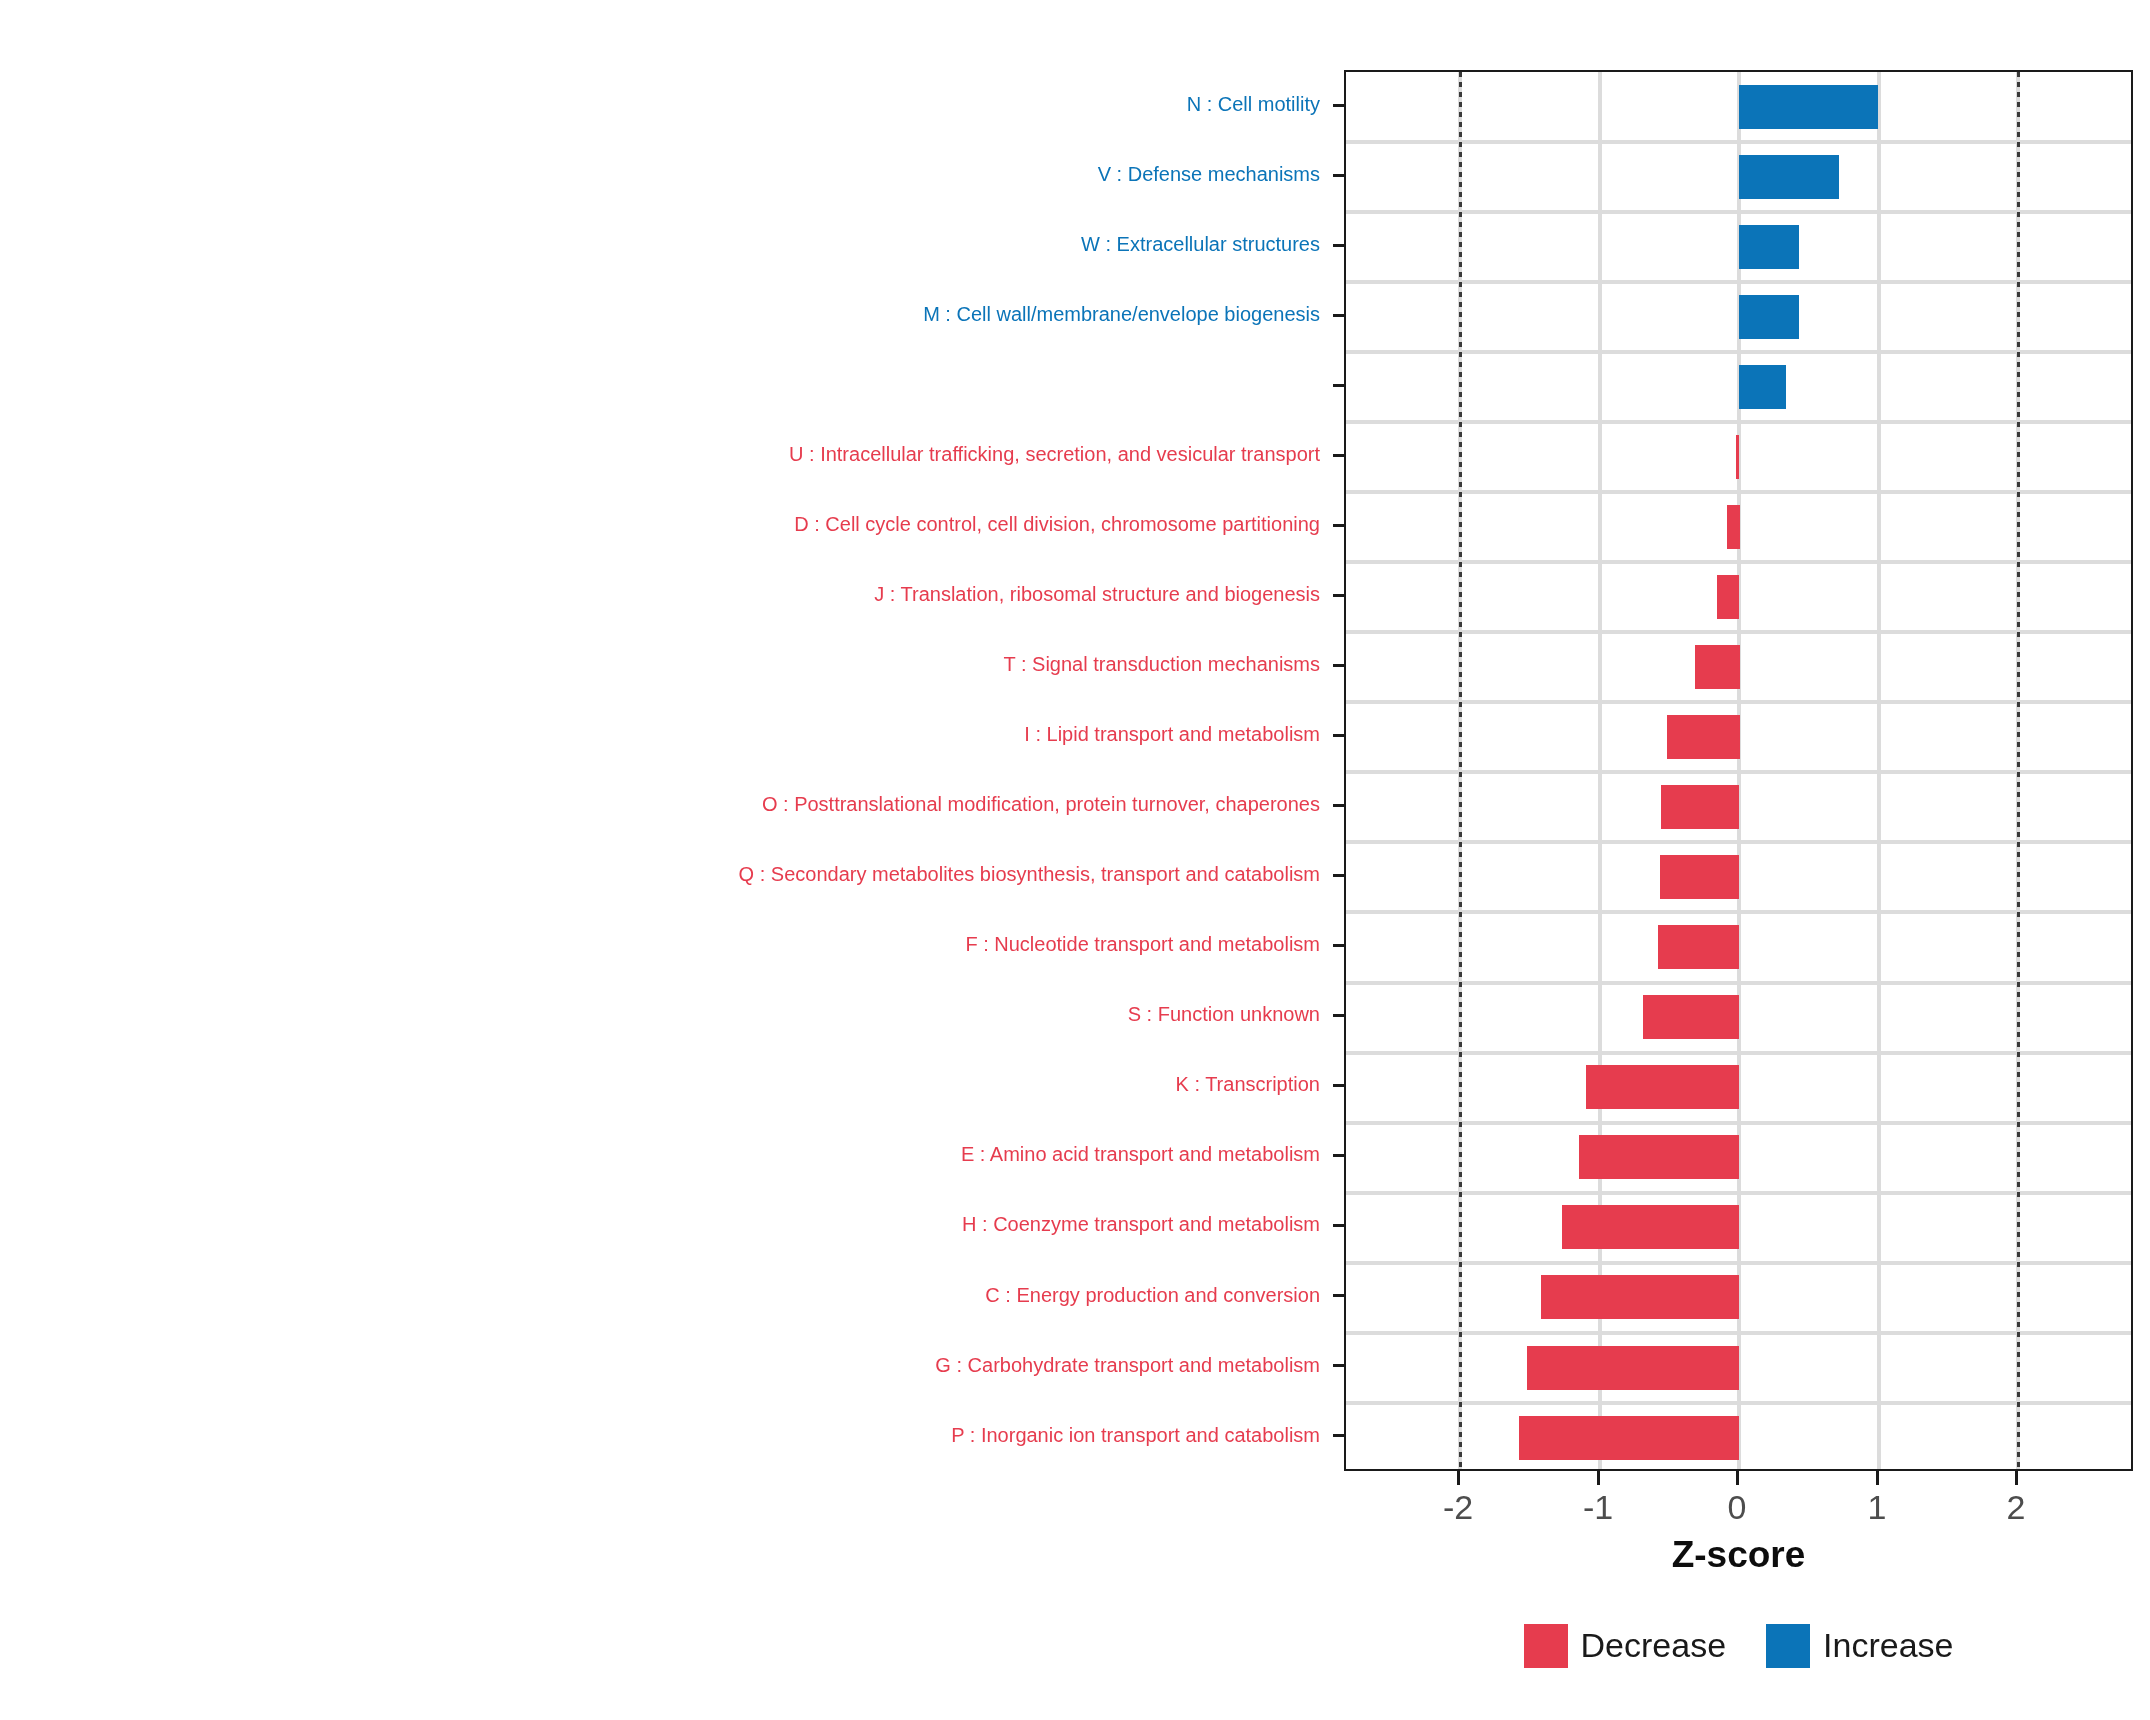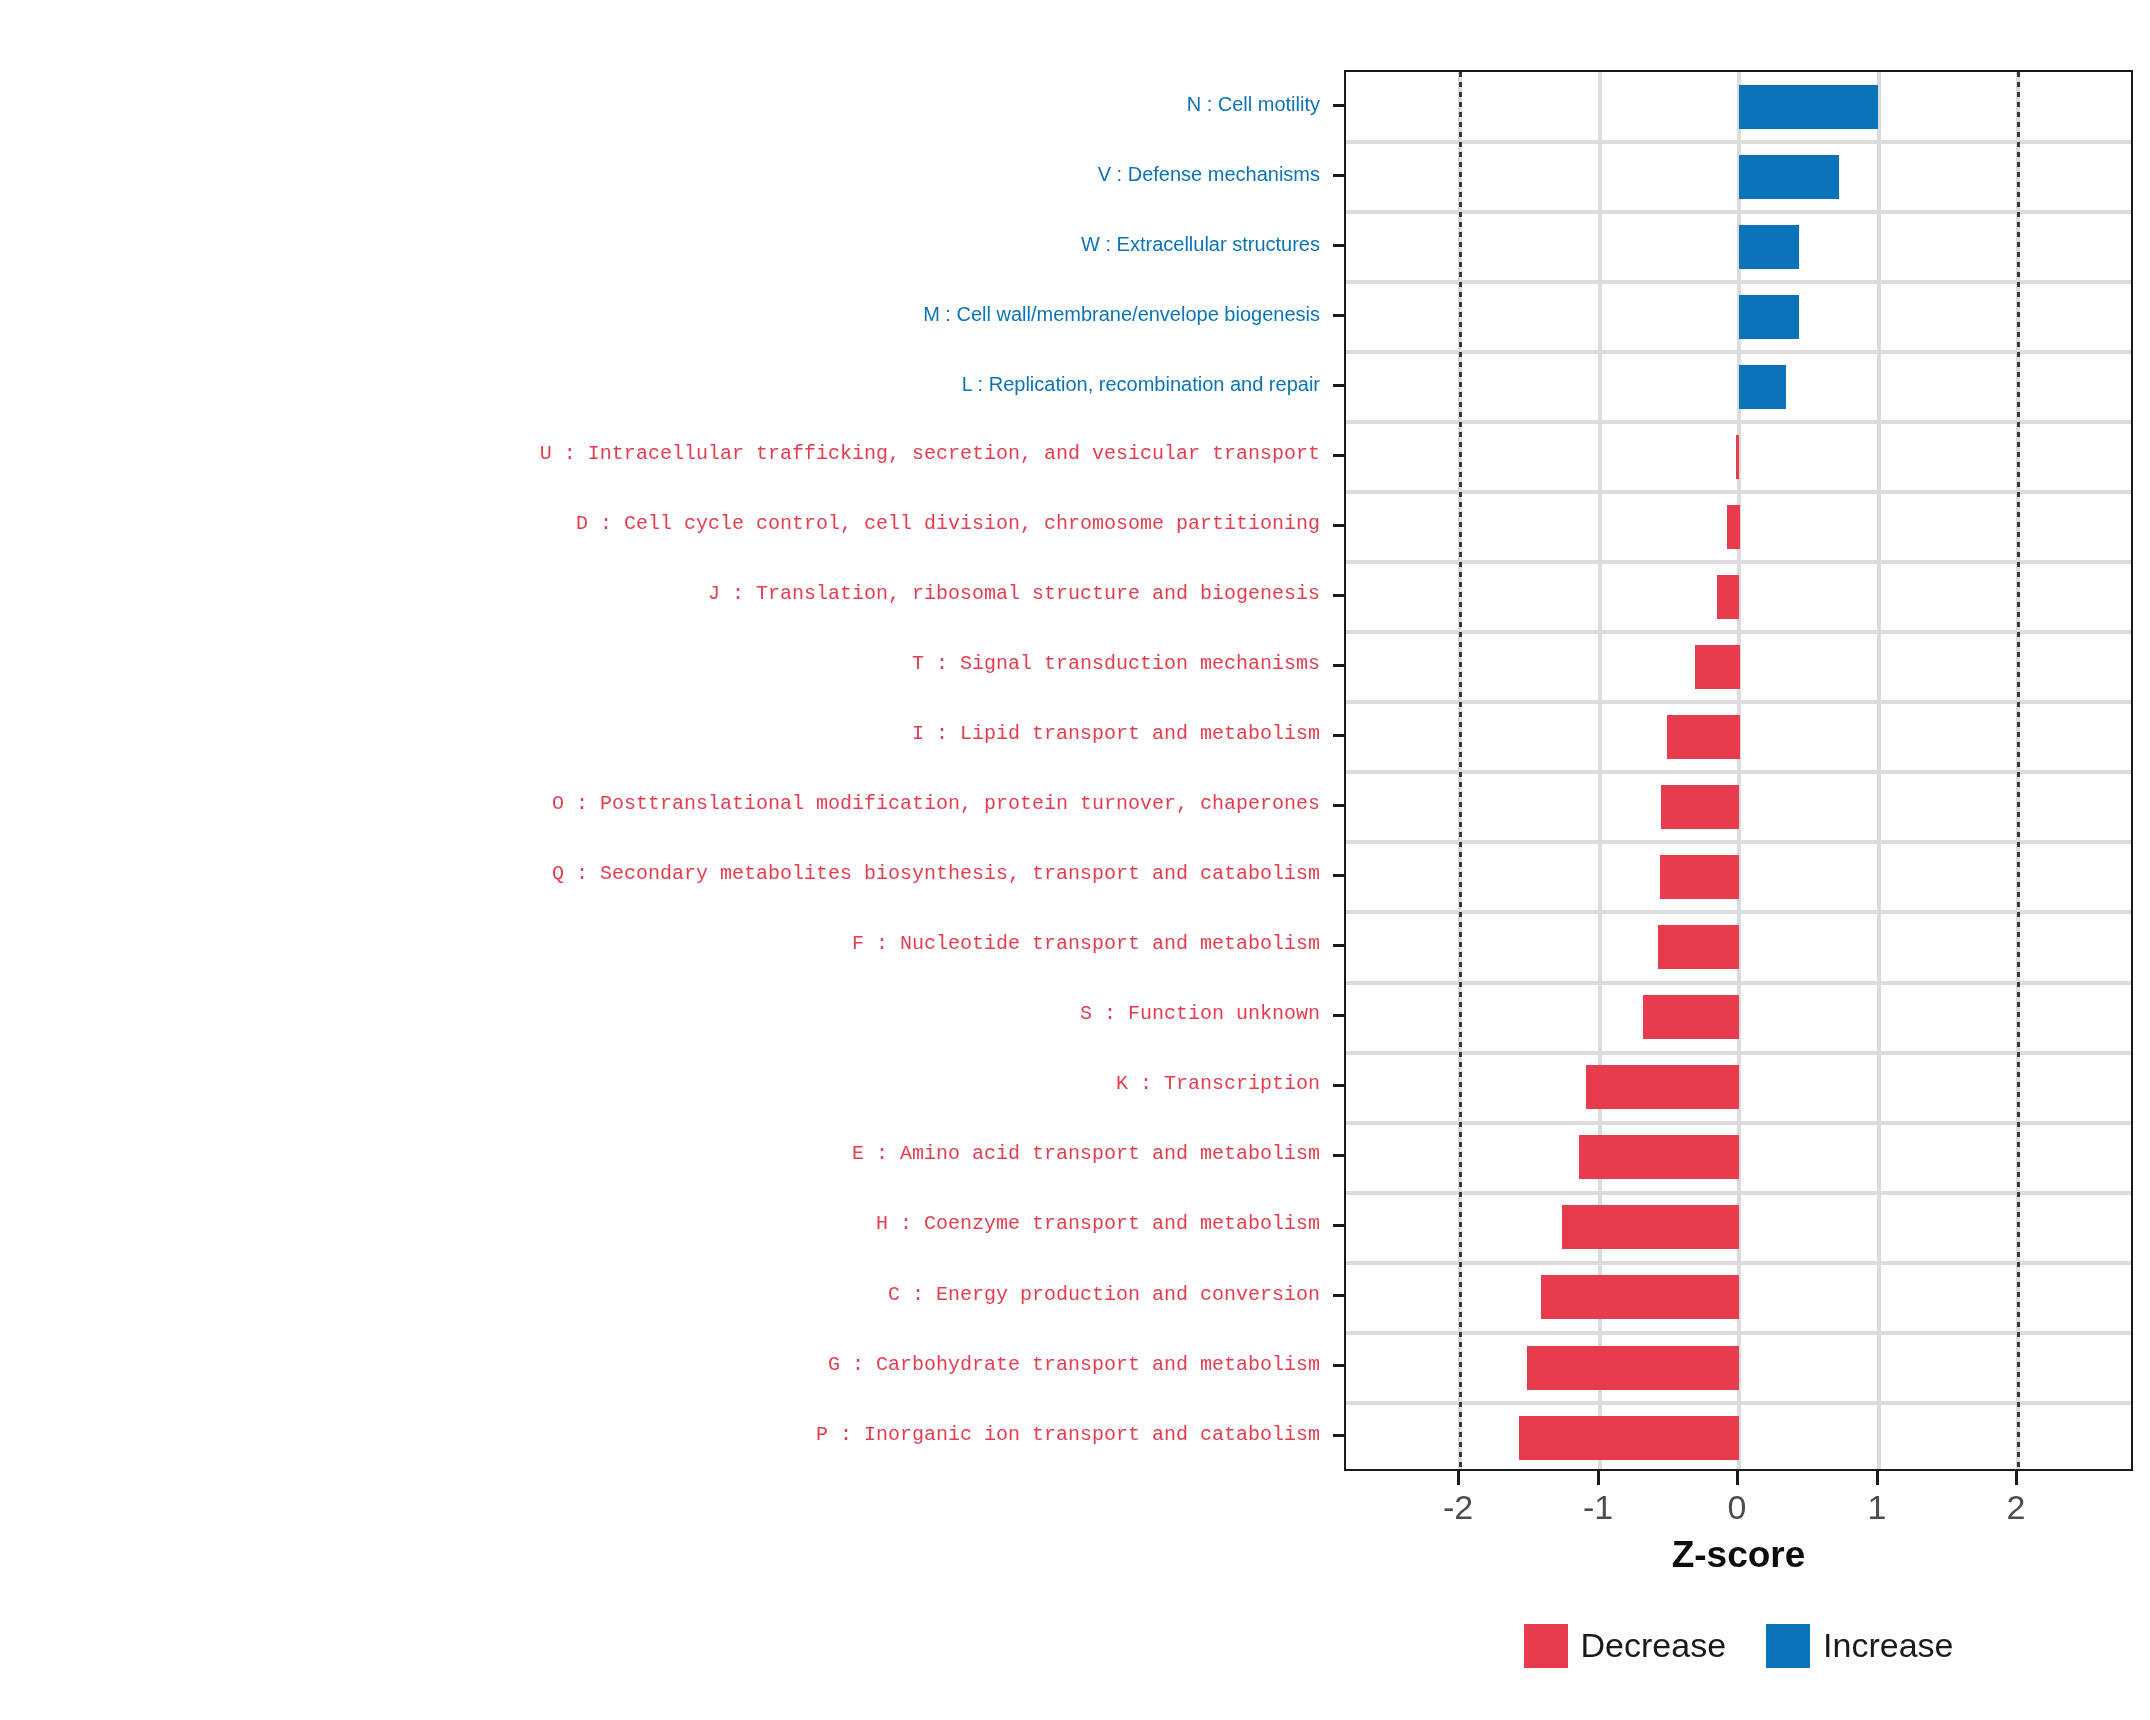--- a/index.html
+++ b/index.html
@@ -36,21 +36,21 @@
     right: 0;
     width: 1333px;
     text-align: right;
     font-size: 20px;
     line-height: 32px;
     white-space: nowrap;
     padding-right: 13px;
     box-sizing: border-box;
   }
   .ylabel.inc { color: #0b74b8; }
-  .ylabel.dec { color: #e03a4e; font-family: Liberation Mono, monospace; }
+  .ylabel.dec { color: #e03a4e; }
 
   
   .ytick {
     position: absolute;
     left: 1333px;
     width: 10.8px;
     height: 2.9px;
     background: #1a1a1a;
   }
 
@@ -175,21 +175,20 @@
 
   <div id="ylabels">
       <div class="ylabel inc" style="top: 18px; color: rgb(11, 116, 184);">N : Cell motility</div>
       <div class="ytick" style="top: 34px;"></div>
       <div class="ylabel inc" style="top: 88px; color: rgb(11, 116, 184);">V : Defense mechanisms</div>
       <div class="ytick" style="top: 104px;"></div>
       <div class="ylabel inc" style="top: 158px; color: rgb(11, 116, 184);">W : Extracellular structures</div>
       <div class="ytick" style="top: 174px;"></div>
       <div class="ylabel inc" style="top: 228px; color: rgb(11, 116, 184);">M : Cell wall/membrane/envelope biogenesis</div>
       <div class="ytick" style="top: 244px;"></div>
-      <div class="ylabel inc" style="top: 298px; color: rgb(11, 116, 184);">L : Replication, recombination and repair</div>
       <div class="ytick" style="top: 314px;"></div>
       <div class="ylabel dec" style="top: 368px; color: rgb(230, 60, 78);">U : Intracellular trafficking, secretion, and vesicular transport</div>
       <div class="ytick" style="top: 384px;"></div>
       <div class="ylabel dec" style="top: 438px; color: rgb(230, 60, 78);">D : Cell cycle control, cell division, chromosome partitioning</div>
       <div class="ytick" style="top: 454px;"></div>
       <div class="ylabel dec" style="top: 508px; color: rgb(230, 60, 78);">J : Translation, ribosomal structure and biogenesis</div>
       <div class="ytick" style="top: 524px;"></div>
       <div class="ylabel dec" style="top: 578px; color: rgb(230, 60, 78);">T : Signal transduction mechanisms</div>
       <div class="ytick" style="top: 594px;"></div>
       <div class="ylabel dec" style="top: 648px; color: rgb(230, 60, 78);">I : Lipid transport and metabolism</div>

